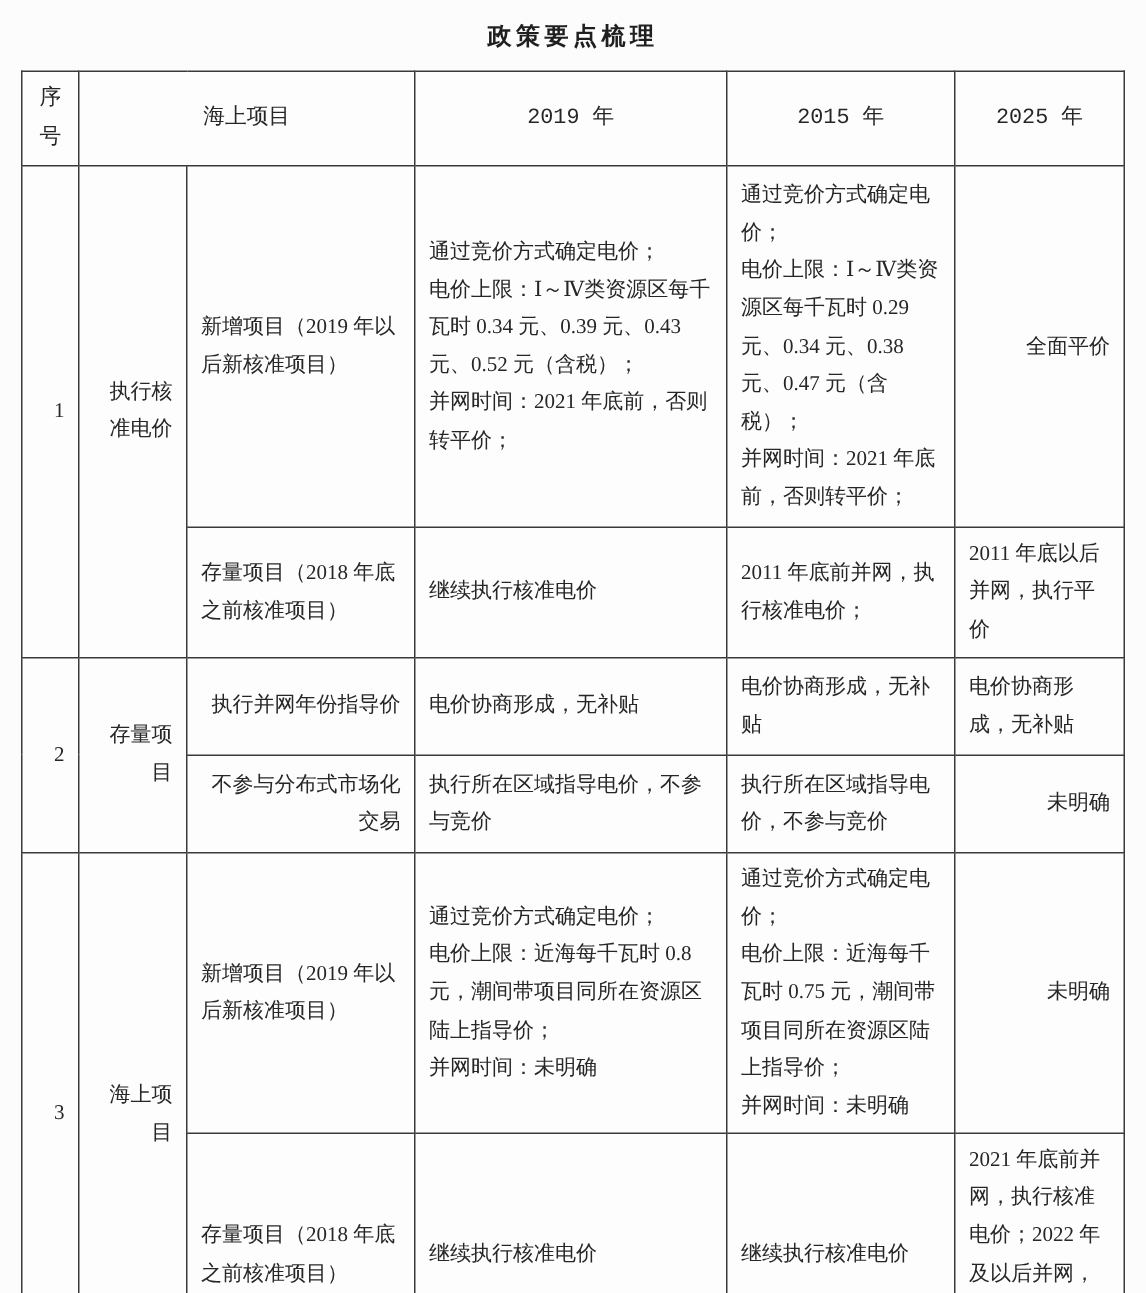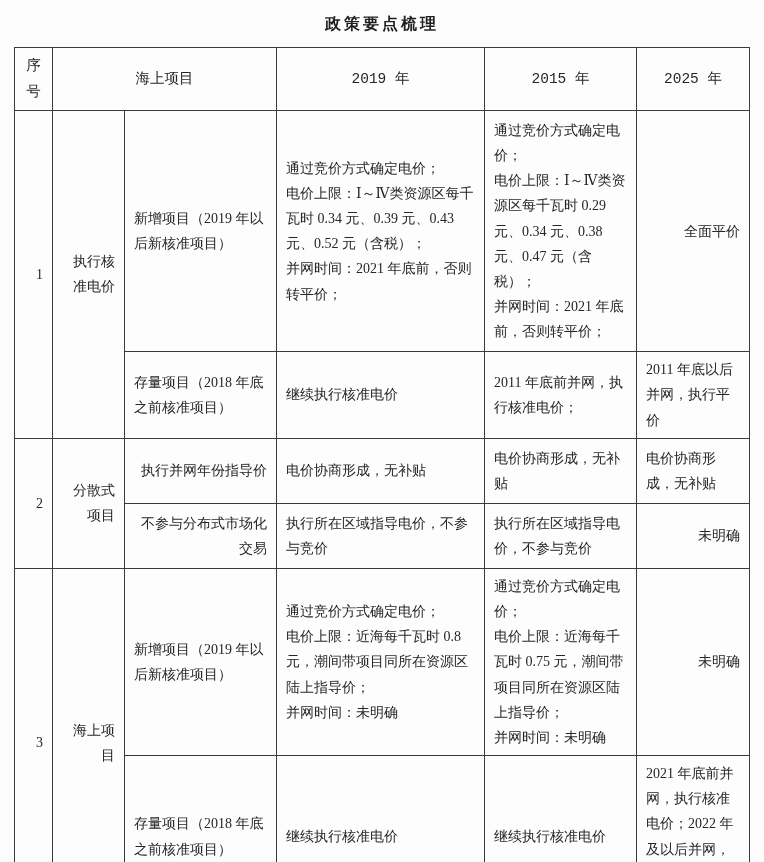--- a/index.html
+++ b/index.html
@@ -105,21 +105,21 @@
     </tr>
     <tr class="r-s1b">
       <td class="left">存量项目（2018 年底之前核准项目）</td>
       <td class="left">继续执行核准电价</td>
       <td class="left">2011 年底前并网，执行核准电价；</td>
       <td class="left">2011 年底以后并网，执行平价</td>
     </tr>
 
     <tr class="r-s2a">
       <td rowspan="2" class="center">2</td>
-      <td rowspan="2" class="center">分散式项目</td>
+      <td rowspan="2" class="center">存量项目</td>
       <td class="center">执行并网年份指导价</td>
       <td class="left">电价协商形成，无补贴</td>
       <td class="left">电价协商形成，无补贴</td>
       <td class="left">电价协商形成，无补贴</td>
     </tr>
     <tr class="r-s2b">
       <td class="center">不参与分布式市场化交易</td>
       <td class="left">执行所在区域指导电价，不参与竞价</td>
       <td class="left">执行所在区域指导电价，不参与竞价</td>
       <td class="center">未明确</td>

